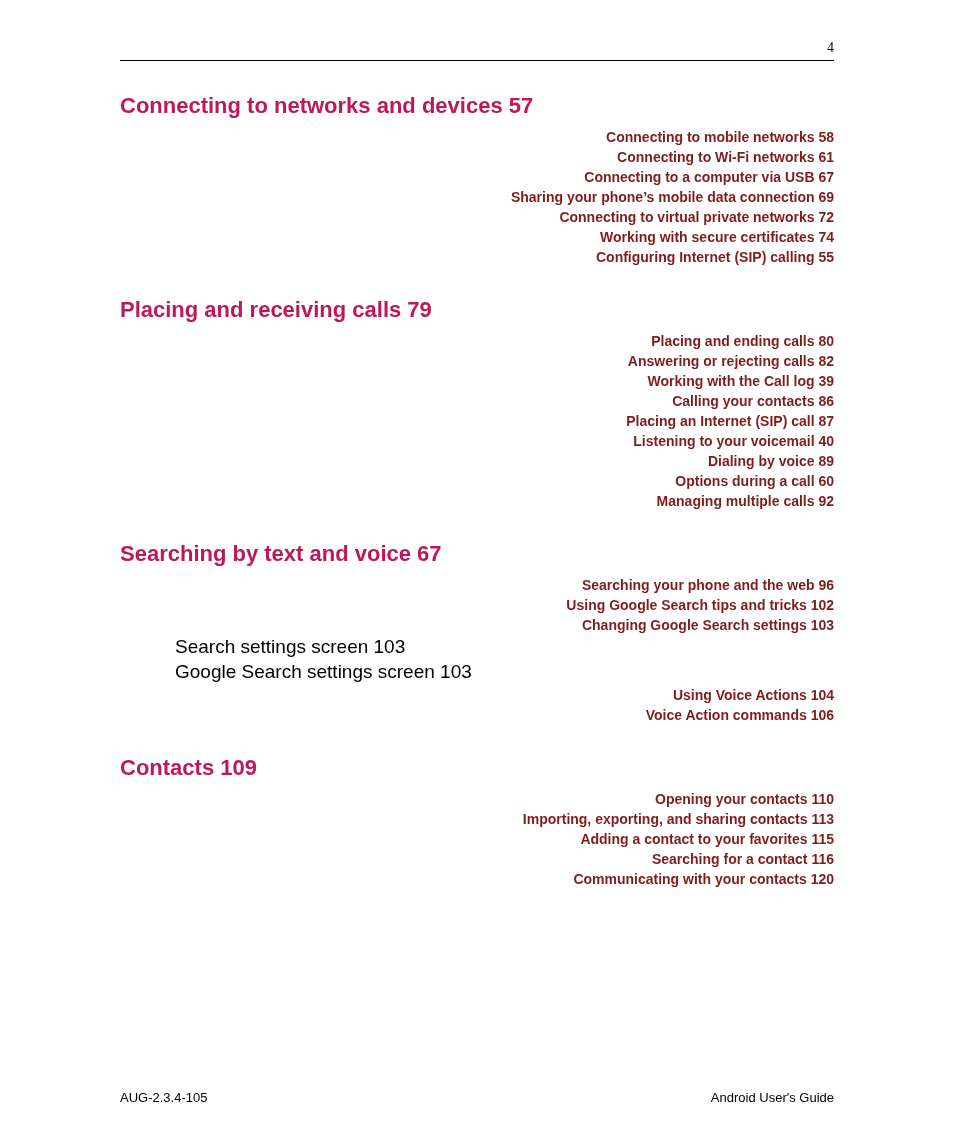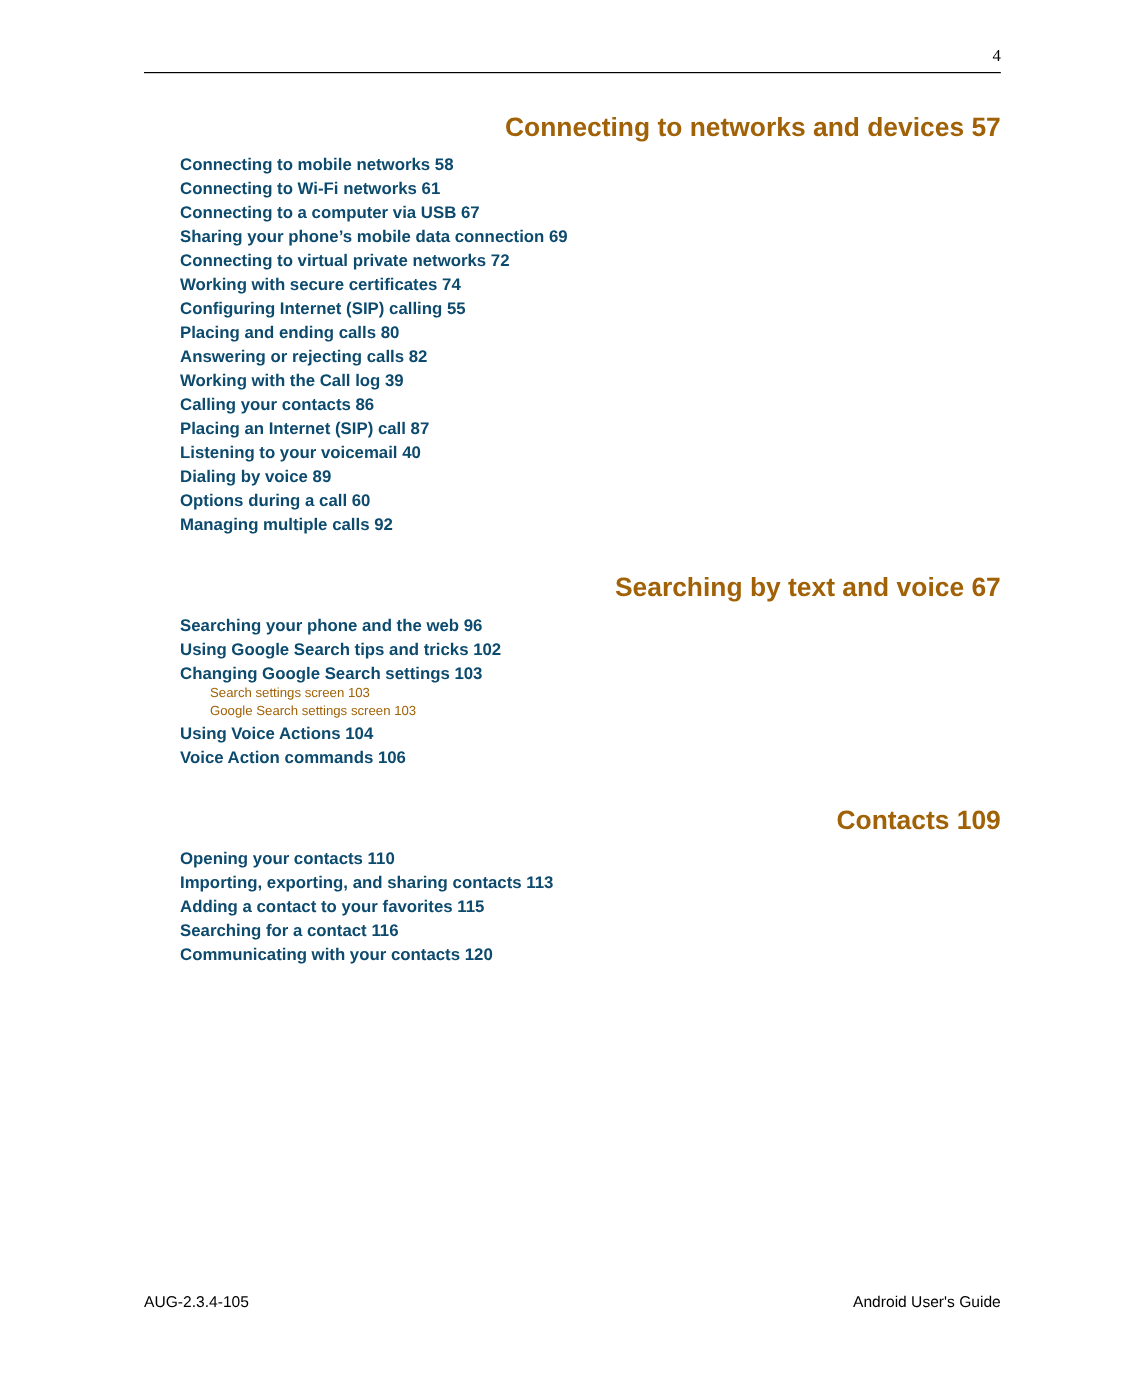--- a/index.html
+++ b/index.html
@@ -37,45 +37,45 @@
       font-family: Georgia, serif;
       font-size: 14px;
     }
 
     .section-heading {
       font-family: Arial, Helvetica, sans-serif;
       font-size: 22px;
       font-weight: bold;
       margin-top: 32px;
       margin-bottom: 10px;
-      color: #a16207;
-      text-align: right;
+      color: #be185d;
     }
 
     .sub-item {
       font-family: Arial, Helvetica, sans-serif;
       font-size: 14px;
       font-weight: bold;
       margin-left: 30px;
       margin-top: 4px;
-      color: #0c4a6e;
+      color: #7f1d1d;
+      text-align: right;
     }
 
     .sub-sub-item {
       font-family: Arial, Helvetica, sans-serif;
-      font-size: 11px;
+      font-size: 19px;
       font-weight: normal;
       margin-left: 55px;
       margin-top: 3px;
-      color: #a16207;
+      color: #000000;
     }
 
     .footer {
       position: absolute;
-      bottom: 53px;
+      bottom: 40px;
       left: 120px;
       right: 120px;
       display: flex;
       justify-content: space-between;
       font-family: Arial, Helvetica, sans-serif;
       font-size: 13px;
       color: #000;
     }
   </style>
 </head>
@@ -90,20 +90,21 @@
         <div class="section-heading">Connecting to networks and devices 57</div>
         <div class="sub-item">Connecting to mobile networks 58</div>
         <div class="sub-item">Connecting to Wi-Fi networks 61</div>
         <div class="sub-item">Connecting to a computer via USB 67</div>
         <div class="sub-item">Sharing your phone’s mobile data connection 69</div>
         <div class="sub-item">Connecting to virtual private networks 72</div>
         <div class="sub-item">Working with secure certificates 74</div>
         <div class="sub-item">Configuring Internet (SIP) calling 55</div>
       </div>
       <div>
+        <div class="section-heading">Placing and receiving calls 79</div>
         <div class="sub-item">Placing and ending calls 80</div>
         <div class="sub-item">Answering or rejecting calls 82</div>
         <div class="sub-item">Working with the Call log 39</div>
         <div class="sub-item">Calling your contacts 86</div>
         <div class="sub-item">Placing an Internet (SIP) call 87</div>
         <div class="sub-item">Listening to your voicemail 40</div>
         <div class="sub-item">Dialing by voice 89</div>
         <div class="sub-item">Options during a call 60</div>
         <div class="sub-item">Managing multiple calls 92</div>
       </div>

